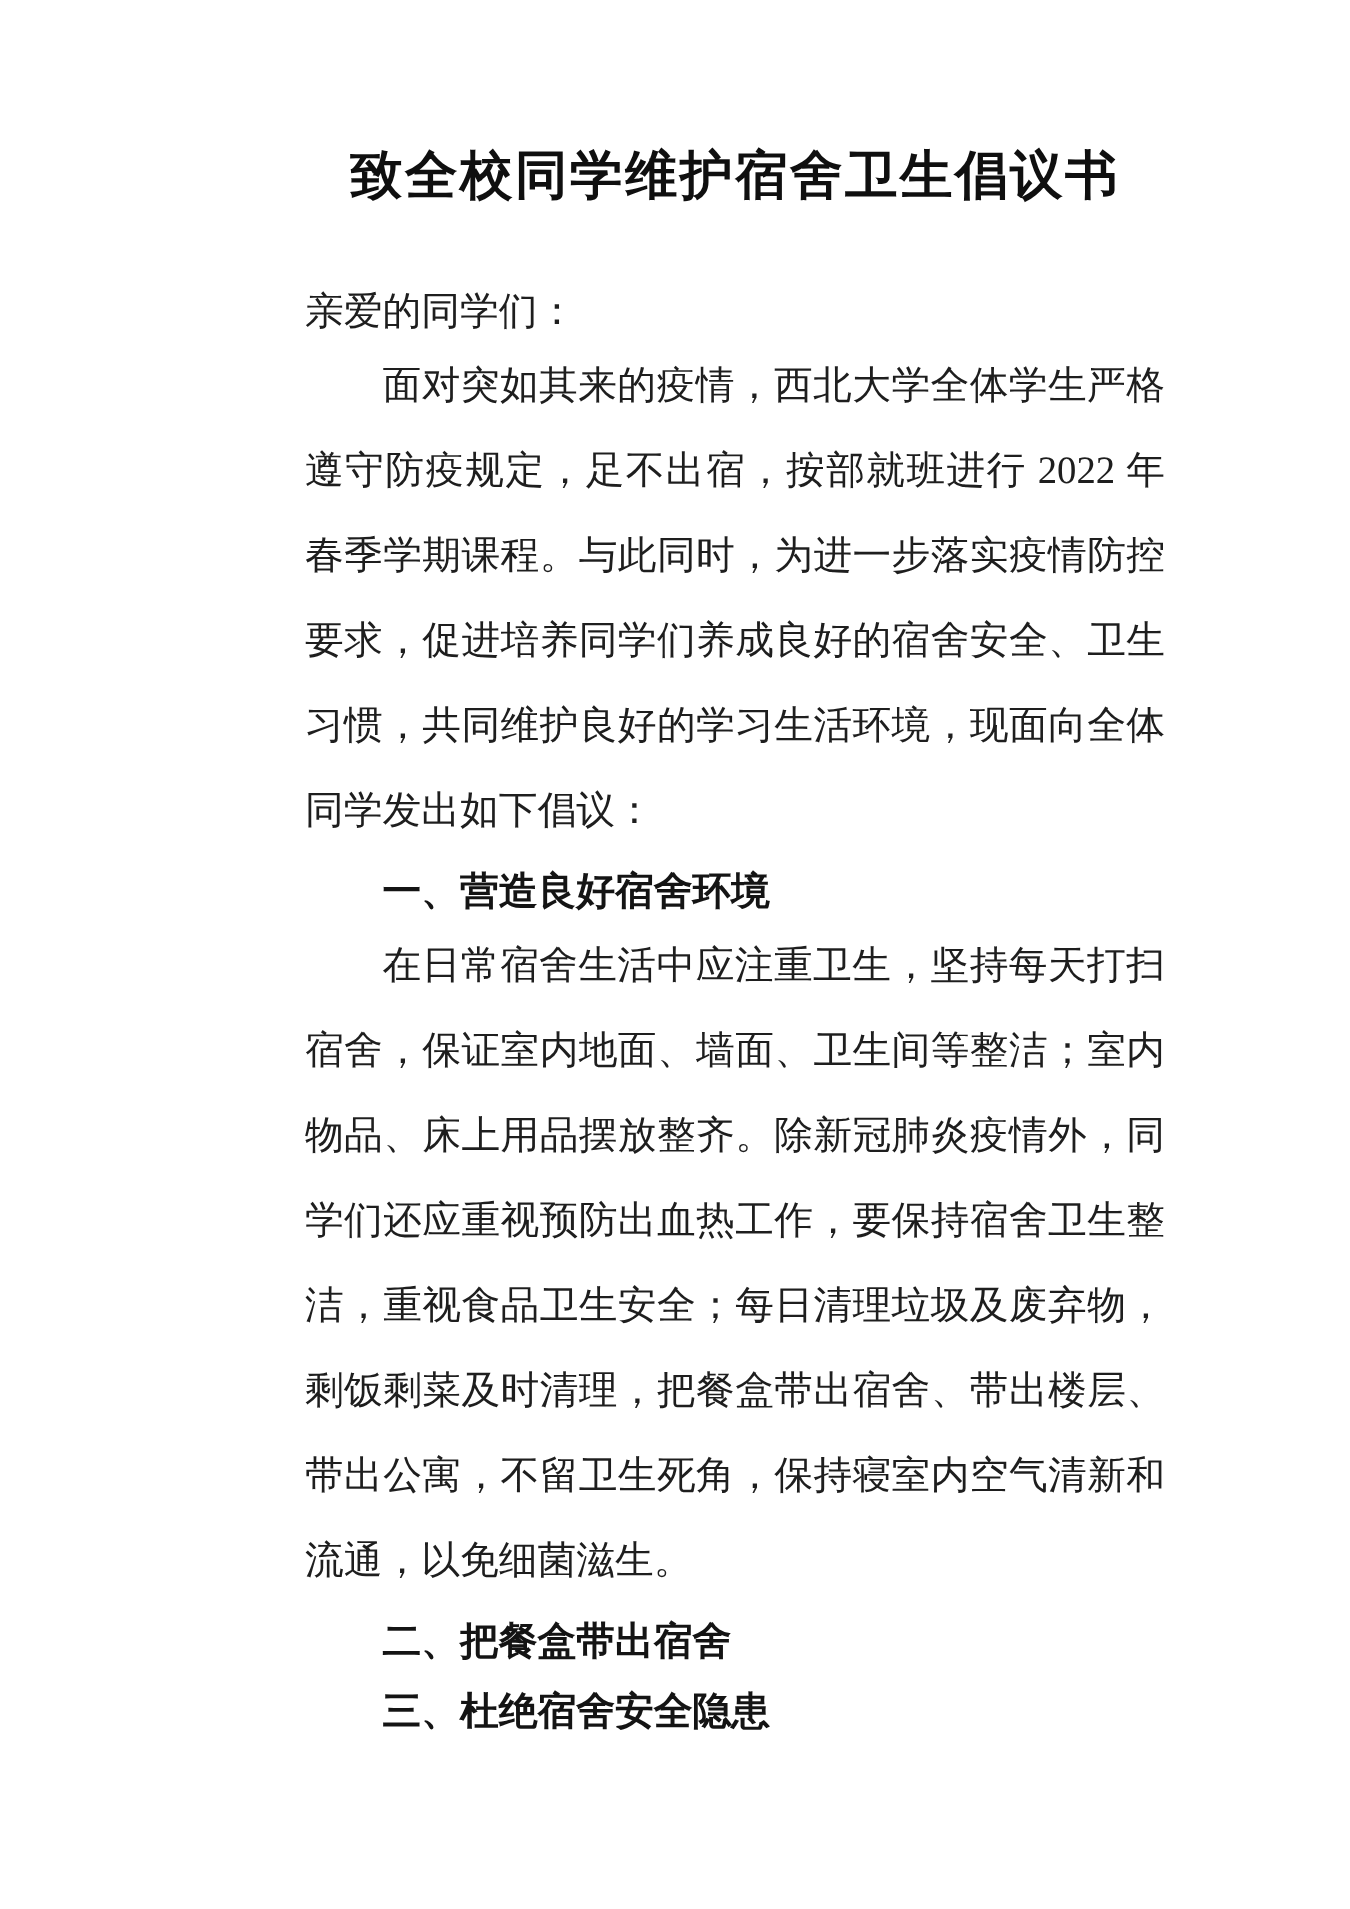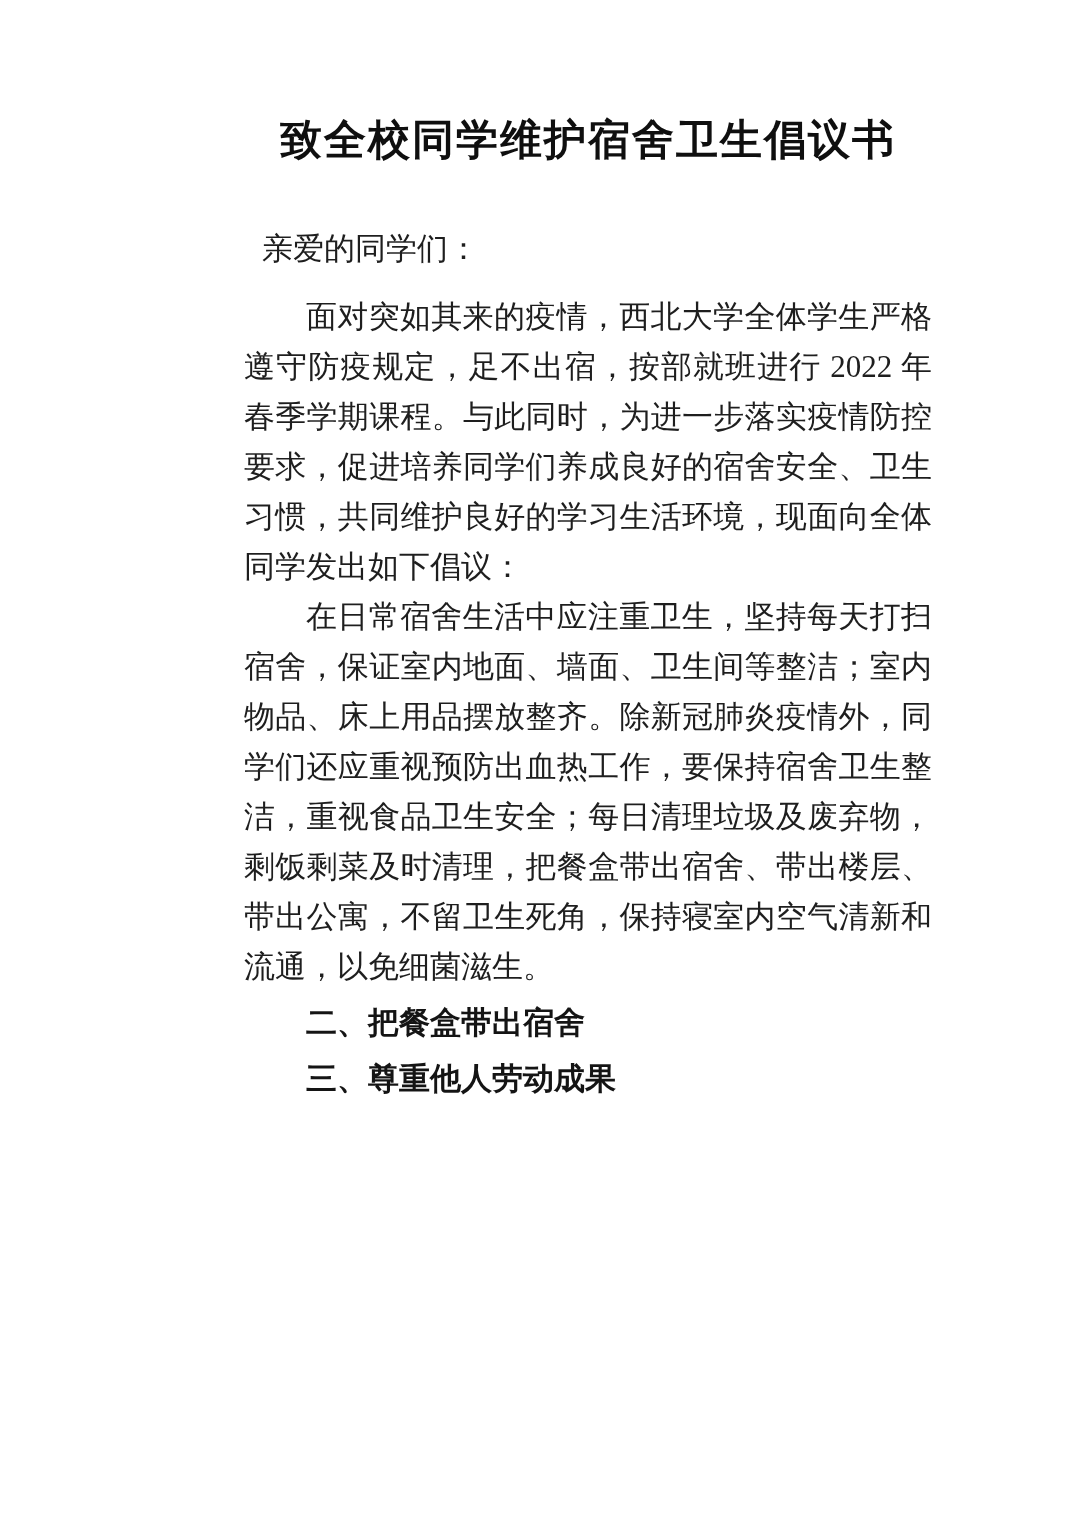--- a/index.html
+++ b/index.html
@@ -25,27 +25,27 @@
     line-height: 56px;
     letter-spacing: 2px;
     text-align: center;
     color: #0f0f0f;
     margin: 0 0 56px 0;
   }
   .salutation {
     font-family: "Liberation Serif", "DejaVu Serif", serif;
     font-size: 31px;
     line-height: 50px;
-    margin: 18px;
+    margin: 0;
     color: #1e1e1e;
   }
   .para {
     font-family: "Liberation Serif", "DejaVu Serif", serif;
     font-size: 31px;
-    line-height: 50px;
+    line-height: 68px;
     margin: 0;
     text-align: justify;
     text-justify: inter-character;
     text-indent: 2em;
     color: #1e1e1e;
   }
   .heading {
     font-family: "Liberation Sans", "DejaVu Sans", sans-serif;
     font-weight: bold;
     font-size: 31px;
@@ -58,20 +58,21 @@
 </head>
 <body>
 
 <div class="page">
   <h1 class="doc-title">致全校同学维护宿舍卫生倡议书</h1>
 
   <p class="salutation">亲爱的同学们：</p>
 
   <p class="para">面对突如其来的疫情，西北大学全体学生严格遵守防疫规定，足不出宿，按部就班进行 2022 年春季学期课程。与此同时，为进一步落实疫情防控要求，促进培养同学们养成良好的宿舍安全、卫生习惯，共同维护良好的学习生活环境，现面向全体同学发出如下倡议：</p>
 
+  <h2 class="heading">一、营造良好宿舍环境</h2>
 
   <p class="para">在日常宿舍生活中应注重卫生，坚持每天打扫宿舍，保证室内地面、墙面、卫生间等整洁；室内物品、床上用品摆放整齐。除新冠肺炎疫情外，同学们还应重视预防出血热工作，要保持宿舍卫生整洁，重视食品卫生安全；每日清理垃圾及废弃物，剩饭剩菜及时清理，把餐盒带出宿舍、带出楼层、带出公寓，不留卫生死角，保持寝室内空气清新和流通，以免细菌滋生。</p>
 
   <h2 class="heading">二、把餐盒带出宿舍</h2>
 
 
-  <h2 class="heading">三、尊重他人劳动成果</h2>
+  <h2 class="heading">三、杜绝宿舍安全隐患</h2>
 </div>
 
 </body></html>

